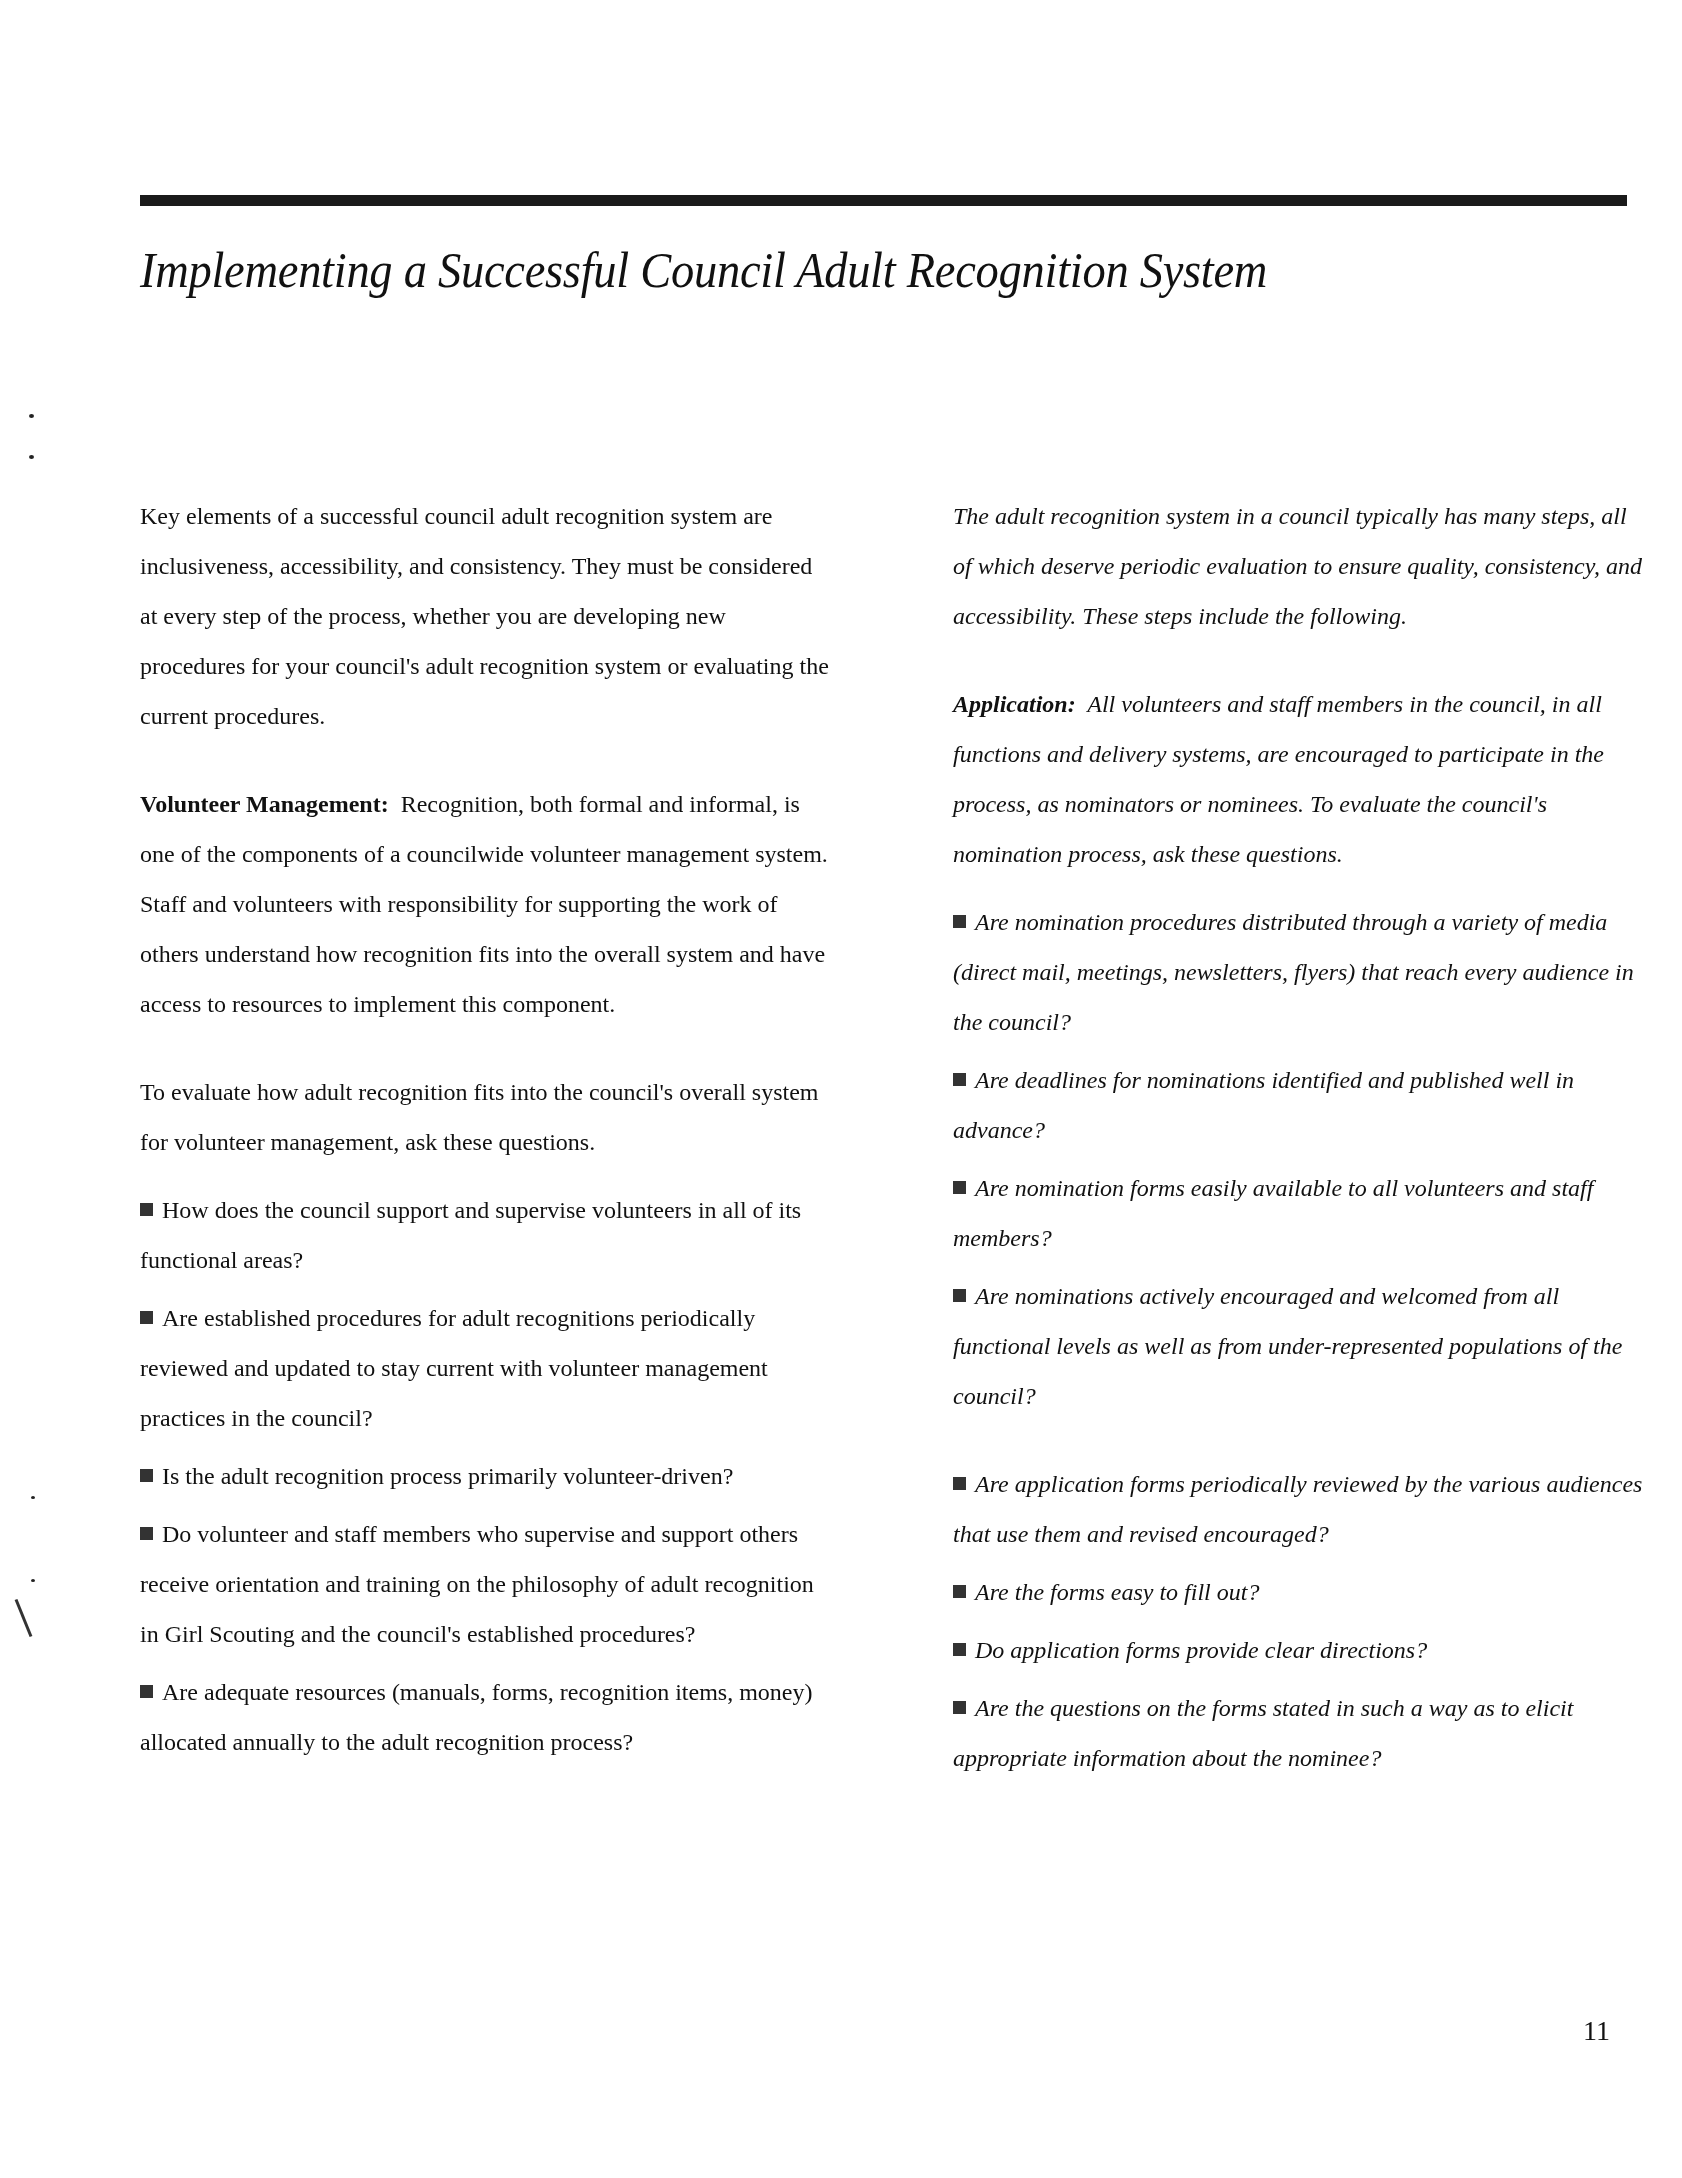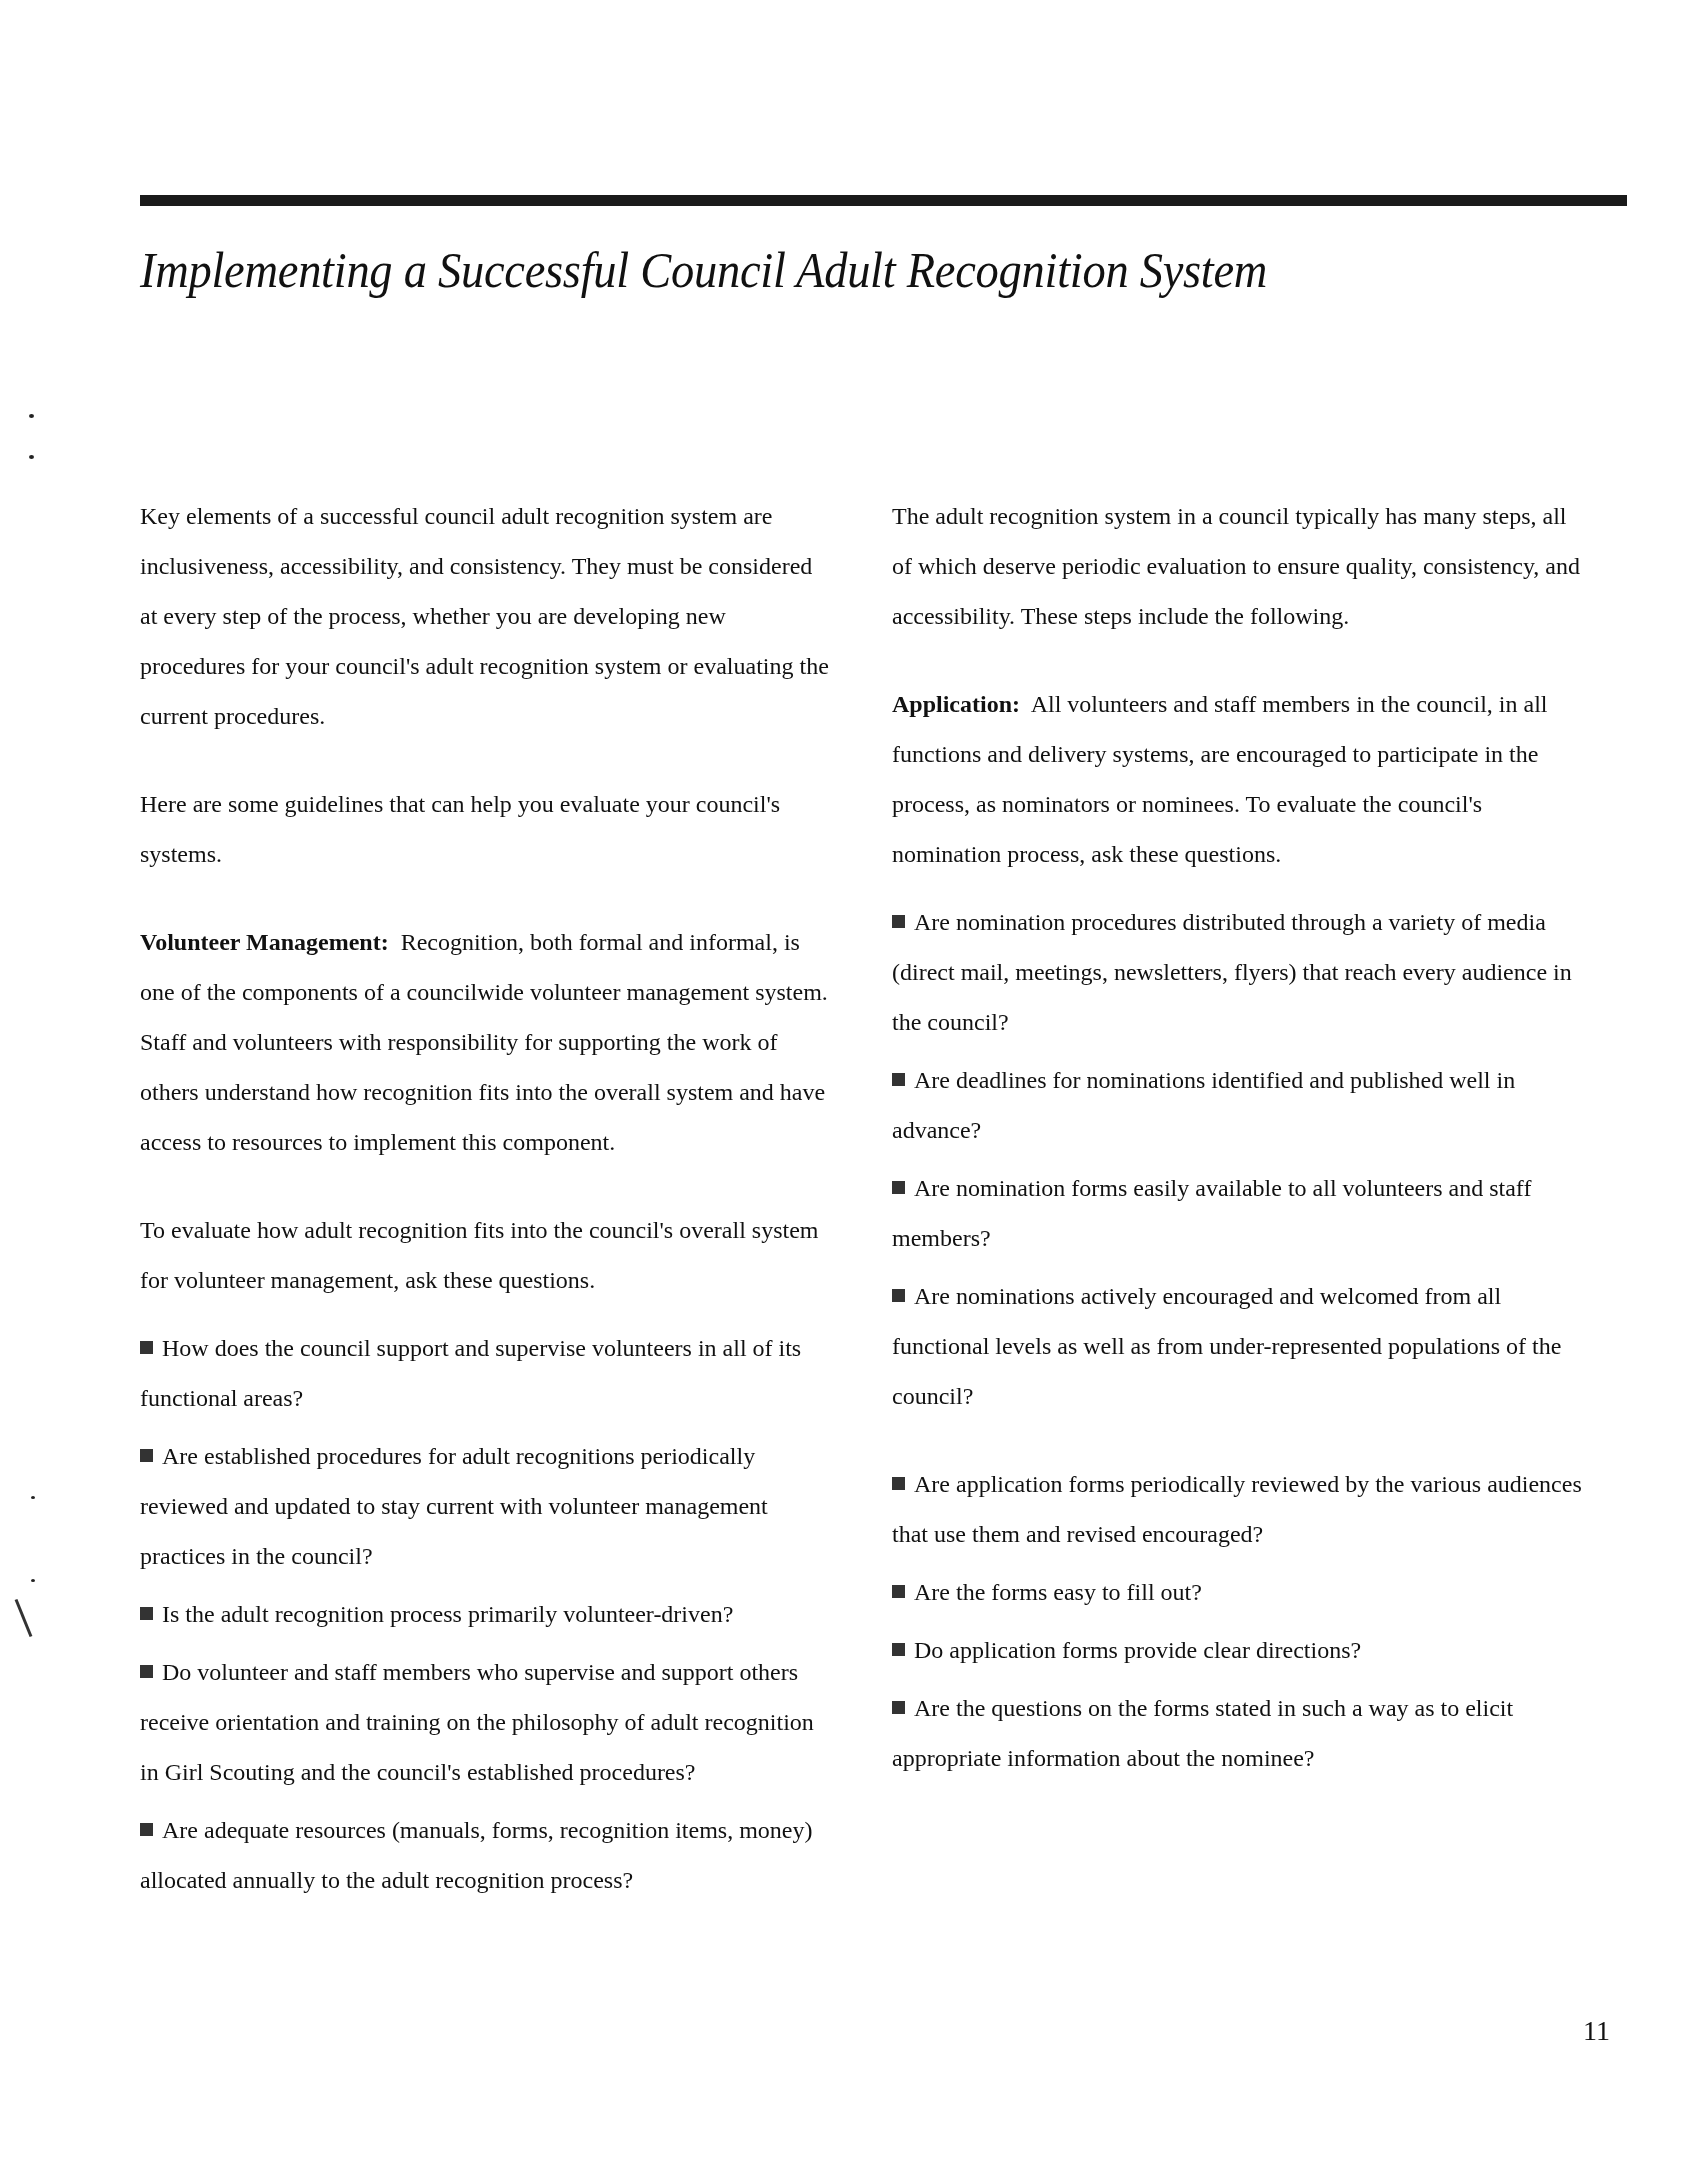--- a/index.html
+++ b/index.html
@@ -6,21 +6,21 @@
     body { width: 1682px; height: 2178px; position: relative; overflow: hidden;
            font-family: "Liberation Serif", "DejaVu Serif", serif; color: #111; }
     .rule { position: absolute; left: 140px; top: 195px; width: 1487px; height: 11px;
             background: #1a1a1a; }
     .title { position: absolute; left: 140px; top: 241px; margin: 0;
              font-family: "Liberation Serif", "DejaVu Serif", serif;
              font-style: italic; font-weight: normal; font-size: 50px; letter-spacing: -0.3px;
              color: #111; white-space: nowrap; transform: scaleX(0.93); transform-origin: left top; }
     .col { position: absolute; top: 491px; width: 693px; font-size: 24px; line-height: 50px; }
     .col.left { left: 140px; }
-    .col.right { left: 892px; }
+    .col.right { left: 953px; font-style: italic; }
     .col p { margin: 0; }
     .col p.para { margin-bottom: 38px; }
     .col p.para.tight { margin-bottom: 18px; }
     .col .lead { font-weight: bold; }
     .bullet-list { margin: 0 0 38px 0; padding: 0; list-style: none; }
     .bullet-list li { margin: 0 0 8px 0; padding: 0; }
     .sq { display: inline-block; width: 13px; height: 13px; background: #333;
           margin-right: 9px; position: relative; top: -2px; }
     .page-num { position: absolute; left: 1583px; top: 2015px; font-size: 28px; }
     .speck { position: absolute; background: #222; border-radius: 50%; }
@@ -29,21 +29,20 @@
   </style>
 </head>
 <body>
 
 <div class="rule"></div>
 
 <h1 class="title">Implementing a Successful Council Adult Recognition System</h1>
 
 <div class="col left">
   <p class="para">Key elements of a successful council adult recognition system are inclusiveness, accessibility, and consistency. They must be considered at every step of the process, whether you are developing new procedures for your council's adult recognition system or evaluating the current procedures.</p>
-  <p class="para">Here are some guidelines that can help you evaluate your council's systems.</p>
   <p class="para">
     <span class="lead">Volunteer Management:</span>&nbsp;
     <span>Recognition, both formal and informal, is one of the components of a councilwide volunteer management system. Staff and volunteers with responsibility for supporting the work of others understand how recognition fits into the overall system and have access to resources to implement this component.</span>
   </p>
   <p class="para tight">To evaluate how adult recognition fits into the council's overall system for volunteer management, ask these questions.</p>
   <ul class="bullet-list">
     <li><span class="sq"></span><span>How does the council support and supervise volunteers in all of its functional areas?</span></li>
     <li><span class="sq"></span><span>Are established procedures for adult recognitions periodically reviewed and updated to stay current with volunteer management practices in the council?</span></li>
     <li><span class="sq"></span><span>Is the adult recognition process primarily volunteer-driven?</span></li>
     <li><span class="sq"></span><span>Do volunteer and staff members who supervise and support others receive orientation and training on the philosophy of adult recognition in Girl Scouting and the council's established procedures?</span></li>

